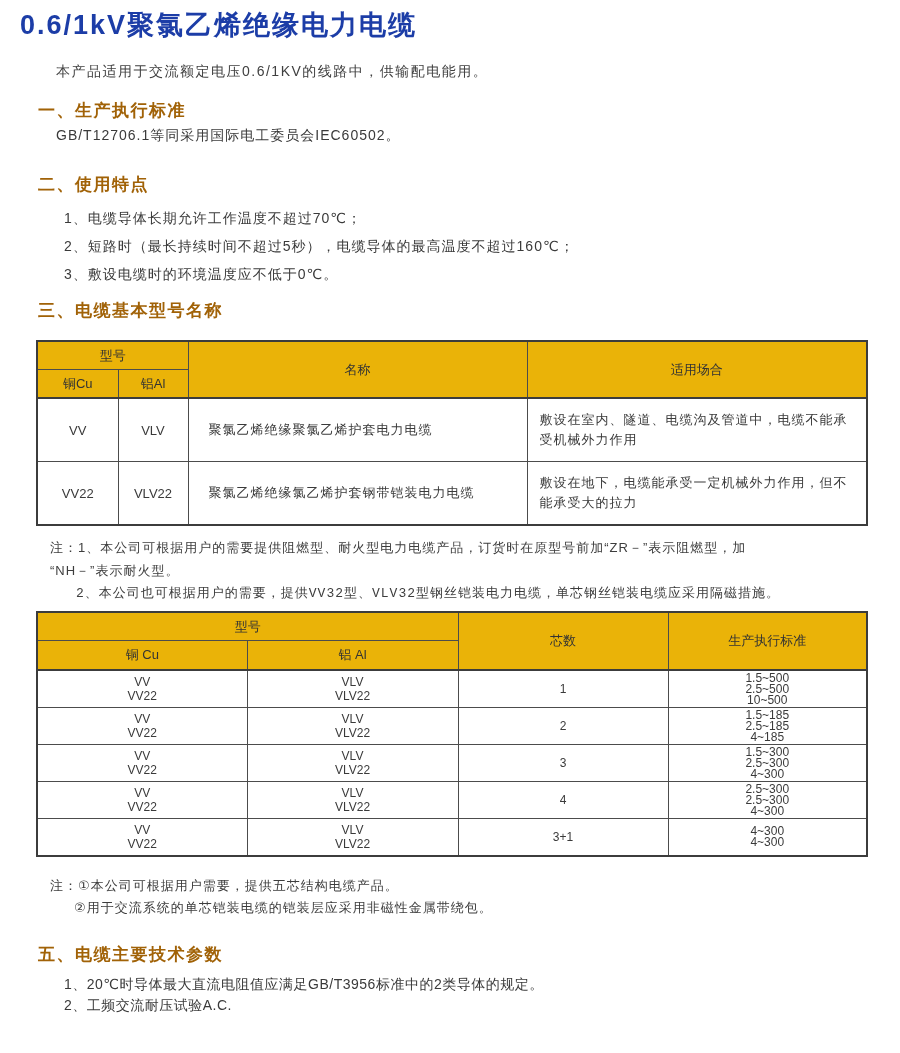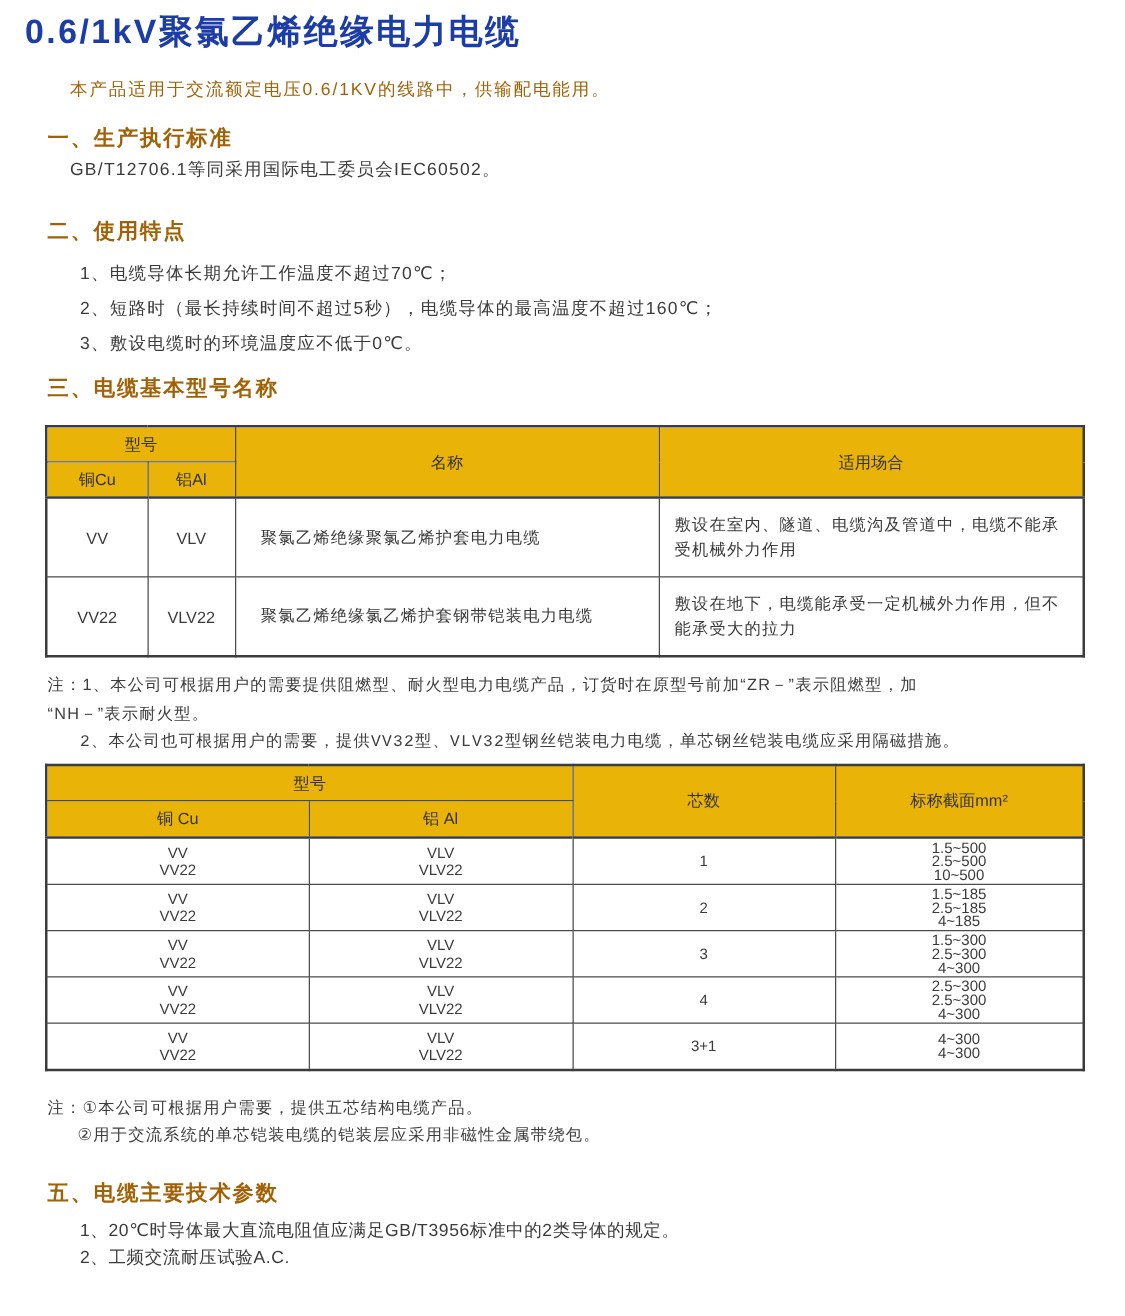--- a/index.html
+++ b/index.html
@@ -4,21 +4,21 @@
 <style>
   html,body{margin:0;padding:0;}
   body{
     width:900px;height:1053px;background:#ffffff;overflow:hidden;position:relative;
     font-family:"Liberation Sans","DejaVu Sans",sans-serif;color:#3a3a3a;
   }
   .title{
     margin:8px 0 0 20px;font-size:27px;line-height:34px;font-weight:bold;
     color:#1c3da7;letter-spacing:2px;
   }
-  .intro{margin:20px 0 0 56px;font-size:14px;line-height:18px;color:#a16207;letter-spacing:1.5px;}
+  .intro{margin:20px 0 0 56px;font-size:14px;line-height:18px;color:#404040;letter-spacing:1.5px;}
   .sec-heading{
     font-size:17px;line-height:22px;font-weight:bold;color:#a16207;
     letter-spacing:1.5px;margin-left:38px;
   }
   .mt-h1{margin-top:20px;}
   .mt-h2{margin-top:30px;}
   .mt-h3{margin-top:12px;}
   .mt-h4{margin-top:16px;}
   .mt-h5{margin-top:25px;}
   .body-line{margin:4px 0 0 56px;font-size:14px;line-height:18px;letter-spacing:1px;}
@@ -35,21 +35,21 @@
   .t1 .data-row td{height:54px;font-size:13px;}
   .t1 td.name{text-align:left;padding-left:20px;letter-spacing:1px;}
   .t1 td.usage{text-align:left;padding:4px 12px;line-height:20px;letter-spacing:1px;}
 
   .t2 .hdr-row1 td{height:25px;}
   .t2 .hdr-row2 td{height:26px;}
   .t2 .data-row td{height:34px;font-size:12px;}
   .t2 .stack span{display:block;line-height:14px;}
   .t2 .sections span{display:block;line-height:11px;font-size:12px;}
 
-  .notes{margin-top:10px;font-size:13px;color:#3d3d3d;letter-spacing:1px;}
+  .notes{margin-top:10px;font-size:13px;color:#3d3d3d;letter-spacing:1px;padding-left:12px;}
   .note-line{margin-left:38px;line-height:23px;}
   .note-indent1{margin-left:64px;font-family:Liberation Mono, monospace;}
   .note-indent2{margin-left:62px;}
   .notes2{margin-top:18px;font-size:13px;letter-spacing:1px;}
   .notes2 .note-line{line-height:22px;}
   .tech-list{margin-top:8px;}
   .tech-item{margin-left:64px;font-size:14px;line-height:21px;letter-spacing:0.5px;}
 </style>
 </head>
 <body>
@@ -114,21 +114,21 @@
     <colgroup>
         <col style="width:210px">
         <col style="width:211px">
         <col style="width:210px">
         <col style="width:199px">
       </colgroup>
     <tbody>
       <tr class="hdr hdr-row1">
         <td colspan="2">型号</td>
         <td rowspan="2" class="hdr-bottom">芯数</td>
-        <td rowspan="2" class="hdr-bottom">标称截面mm²</td>
+        <td rowspan="2" class="hdr-bottom">生产执行标准</td>
       </tr>
       <tr class="hdr hdr-row2">
         <td class="hdr-bottom">铜 Cu</td>
         <td class="hdr-bottom">铝 Al</td>
       </tr>
 
       <tr class="data-row">
         <td class="stack">
           <span>VV</span>
             <span>VV22</span>

